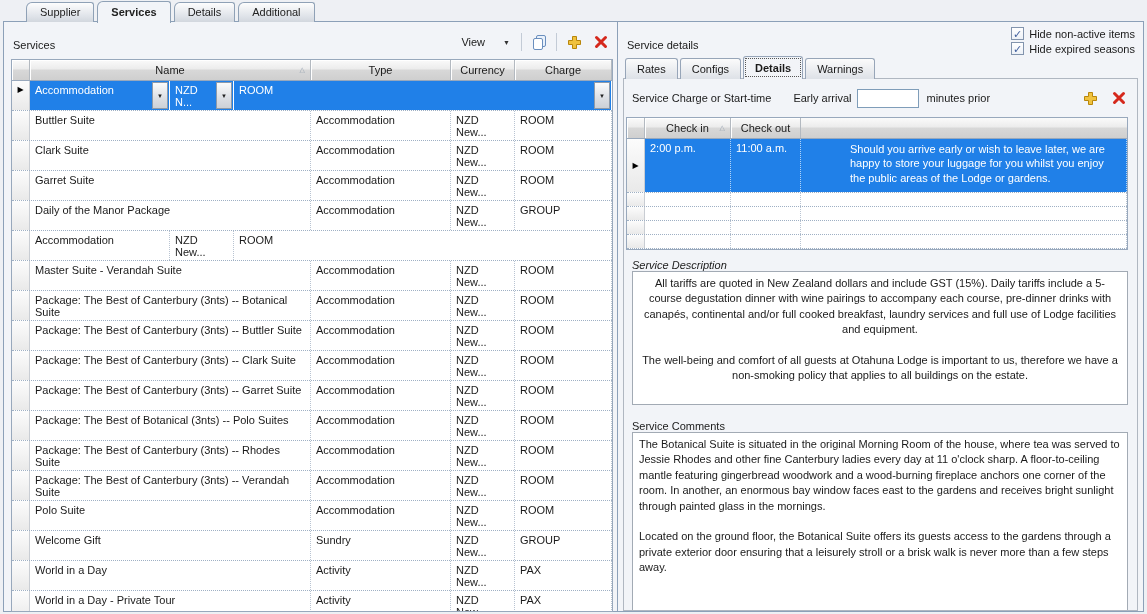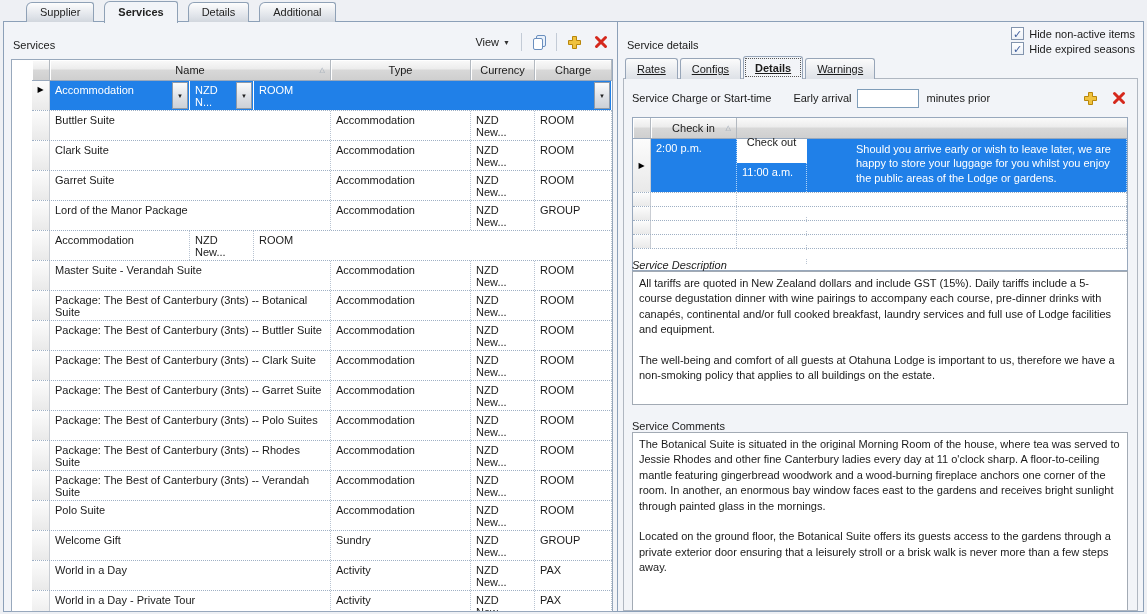--- a/index.html
+++ b/index.html
@@ -2,45 +2,45 @@
 <html><head>
 <meta charset="utf-8">
 <style>
   * { box-sizing: border-box; margin: 0; padding: 0; }
   html,body { width:1147px; height:614px; overflow:hidden; }
   body {
     font-family: "Liberation Sans", "DejaVu Sans", sans-serif;
     font-size: 11px; color:#1a1a1a; background:#eef0f4; position:relative;
   }
   
-  .top-tabstrip { position:absolute; left:26px; top:2px; display:flex; gap:10px; z-index:10; }
+  .top-tabstrip { position:absolute; left:26px; top:2px; display:flex; gap:3px; z-index:10; }
   .wtab {
     height:20px; padding:3px 13px 0 13px; font-size:11px; color:#222;
     background:linear-gradient(#fdfdfd,#dfe3e9 70%,#d2d7de);
     border:1px solid #8fa1b6; border-bottom:none;
     border-radius:6px 3px 0 0; cursor:default;
   }
   .wtab.active {
     background:#f2f4f8; font-weight:bold; height:22px; margin-top:-1px;
     padding-top:4px; position:relative; z-index:12;
   }
   
   .page { position:absolute; left:3px; right:3px; top:21px; bottom:2px;
     background:#f2f4f8; border:1px solid #8ca0b8; z-index:1; }
   
   .left-panel { position:absolute; left:0; top:0; width:613px; bottom:0; }
   .lp-title { position:absolute; left:9px; top:17px; }
   .toolbar { position:absolute; right:6px; top:10px; display:flex; align-items:center; gap:7px; }
-  .view-btn { display:flex; align-items:center; gap:4px; padding:2px 4px; cursor:default; }
+  .view-btn { display:flex; align-items:center; gap:18px; padding:2px 4px; cursor:default; }
   .chev { font-size:7px; color:#333; }
   .tsep { width:1px; height:18px; background:#c3cbd6; }
   .tbtn { display:flex; align-items:center; justify-content:center; width:20px; height:20px; }
   
   .sgrid { position:absolute; left:7px; top:37px; width:602px; bottom:-1px;
-    background:#fff; border:1px solid #98a8bc; overflow:hidden;padding-left:20px; }
+    background:#fff; border:1px solid #98a8bc; overflow:hidden; }
   .shdr { display:flex; height:21px; border-bottom:1px solid #98a8bc;
     background:linear-gradient(#fafafa,#ececec 45%,#d8d8d8 50%,#cfcfcf); }
   .shdr .hc { position:relative; display:flex; align-items:center; justify-content:center;
     border-right:1px solid #b3b9c0; box-shadow:inset 1px 1px 0 #fff; font-size:11px; }
   .sorttri { position:absolute; right:5px; top:6px; font-size:7px; color:#98a4b2; }
   .sc-h { width:18px; flex:none; }
   .sc-name { width:281px; flex:none; }
   .sc-type { width:140px; flex:none; }
   .sc-cur { width:64px; flex:none; }
   .sc-chg { flex:1; }
@@ -60,57 +60,57 @@
     border-left:1px solid #8ca0b8; background:#f2f4f8; }
   .rp-title { position:absolute; left:9px; top:17px; }
   .cb-block { position:absolute; right:8px; top:5px; display:flex; flex-direction:column; gap:2px; align-items:flex-end; }
   .cbrow { display:flex; align-items:center; gap:5px; cursor:default; }
   .cbbox { width:13px; height:13px; border:1px solid #8294ad; background:linear-gradient(#fff,#edf1f7);
     display:flex; align-items:center; justify-content:center; font-size:11px; font-weight:bold;
     color:#41609e; line-height:10px; }
   
   .sub-tabstrip { position:absolute; left:7px; top:36px; display:flex; gap:2px; z-index:3; }
   .stab { height:21px; padding:4px 11px 0 11px; background:linear-gradient(#fbfbfb,#dde1e7);
-    border:1px solid #97a5b8; border-bottom:none; border-radius:3px 3px 0 0; cursor:default;text-decoration:underline; }
+    border:1px solid #97a5b8; border-bottom:none; border-radius:3px 3px 0 0; cursor:default; }
   .stab.active { background:#f2f4f8; font-weight:bold; height:23px; margin-top:-2px; padding-top:5px;
     outline:1px dotted #555; outline-offset:-3px; position:relative; z-index:4; }
   .tab-page { position:absolute; left:5px; right:5px; top:56px; bottom:0;
     border:1px solid #b0b7c1; background:#f2f4f8; z-index:2; overflow:hidden; }
   
   .ck-line { position:absolute; left:8px; right:8px; top:8px; height:22px; display:flex; align-items:center; }
   .ck-label { margin-right:22px; }
   .ea-label { margin-right:6px; }
   .ea-input { width:62px; height:19px; border:1px solid #7f9db9; background:#fff; margin-right:7px;
     font-family:inherit; font-size:11px; padding:0 3px; }
   .ck-icons { margin-left:auto; display:flex; align-items:center; gap:9px; }
   
-  .kgrid { position:absolute; left:8px; right:9px; top:38px; height:154px;
+  .kgrid { position:absolute; left:2px; right:9px; top:38px; height:133px;
     background:#fff; border:1px solid #98a8bc; overflow:hidden; }
   .khdr { display:flex; height:21px; border-bottom:1px solid #98a8bc;
     background:linear-gradient(#fafafa,#ececec 45%,#d8d8d8 50%,#cfcfcf); }
   .khdr .hc { position:relative; display:flex; align-items:center; justify-content:center;
     border-right:1px solid #b3b9c0; box-shadow:inset 1px 1px 0 #fff; }
   .kc-h { width:18px; flex:none; }
   .kc-in { width:86px; flex:none; }
-  .kc-out { width:70px; flex:none;margin-top:24px; }
+  .kc-out { width:70px; flex:none; }
   .kc-com { flex:1; }
   .krow { display:flex; border-bottom:1px dotted #9fb0c4; background:#fff; }
   .krow .cell { padding:3px 5px 2px 5px; border-right:1px dotted #b9c4d2; overflow:hidden; }
   .krow .rh { width:18px; flex:none; padding:0; background:linear-gradient(#fcfcfc,#e9e9e9);
     border-right:1px solid #c9cdd3; display:flex; align-items:center; justify-content:center; }
   .krow.sel { min-height:54px; }
   .krow.sel .cell { background:#2080e8; color:#fff; border-right:1px dotted rgba(255,255,255,.65); }
   .krow.empty { height:14px; }
   .kcom-text { line-height:1.3;margin-left:44px; }
   
   .sec-label { position:absolute; left:8px; }
   .desc-label { top:180px;font-style:italic; }
   .desc-box { position:absolute; left:8px; right:9px; top:192px; height:134px;
     background:#fff; border:1px solid #a2aab4; padding:4px 6px; white-space:pre-wrap;
-    line-height:1.4; overflow:hidden; }
+    line-height:1.4; overflow:hidden;text-align:center; }
   .com-label { top:341px; }
   .com-box { position:absolute; left:8px; right:9px; top:353px; bottom:-1px;
     background:#fff; border:1px solid #a2aab4; padding:4px 6px; white-space:pre-wrap;
     line-height:1.4; overflow:hidden; }
   svg { display:block; }
 </style>
 </head>
 <body>
 
 <div class="top-tabstrip">
@@ -183,21 +183,21 @@
           </div>
           <div class="srow">
             <div class="rh"></div>
             <div class="cell sc-name">Garret Suite</div>
             <div class="cell sc-type">Accommodation</div>
             <div class="cell sc-cur">NZD New...</div>
             <div class="cell sc-chg">ROOM</div>
           </div>
           <div class="srow">
             <div class="rh"></div>
-            <div class="cell sc-name">Lord of the Manor Package</div>
+            <div class="cell sc-name">Daily of the Manor Package</div>
             <div class="cell sc-type">Accommodation</div>
             <div class="cell sc-cur">NZD New...</div>
             <div class="cell sc-chg">GROUP</div>
           </div>
           <div class="srow">
             <div class="rh"></div>
             <div class="cell sc-type">Accommodation</div>
             <div class="cell sc-cur">NZD New...</div>
             <div class="cell sc-chg">ROOM</div>
           </div>
@@ -231,21 +231,21 @@
           </div>
           <div class="srow">
             <div class="rh"></div>
             <div class="cell sc-name">Package: The Best of Canterbury (3nts) -- Garret Suite</div>
             <div class="cell sc-type">Accommodation</div>
             <div class="cell sc-cur">NZD New...</div>
             <div class="cell sc-chg">ROOM</div>
           </div>
           <div class="srow">
             <div class="rh"></div>
-            <div class="cell sc-name">Package: The Best of Canterbury (3nts) -- Polo Suites</div>
+            <div class="cell sc-name">Package: The Best of Botanical (3nts) -- Polo Suites</div>
             <div class="cell sc-type">Accommodation</div>
             <div class="cell sc-cur">NZD New...</div>
             <div class="cell sc-chg">ROOM</div>
           </div>
           <div class="srow">
             <div class="rh"></div>
             <div class="cell sc-name">Package: The Best of Canterbury (3nts) -- Rhodes Suite</div>
             <div class="cell sc-type">Accommodation</div>
             <div class="cell sc-cur">NZD New...</div>
             <div class="cell sc-chg">ROOM</div>

